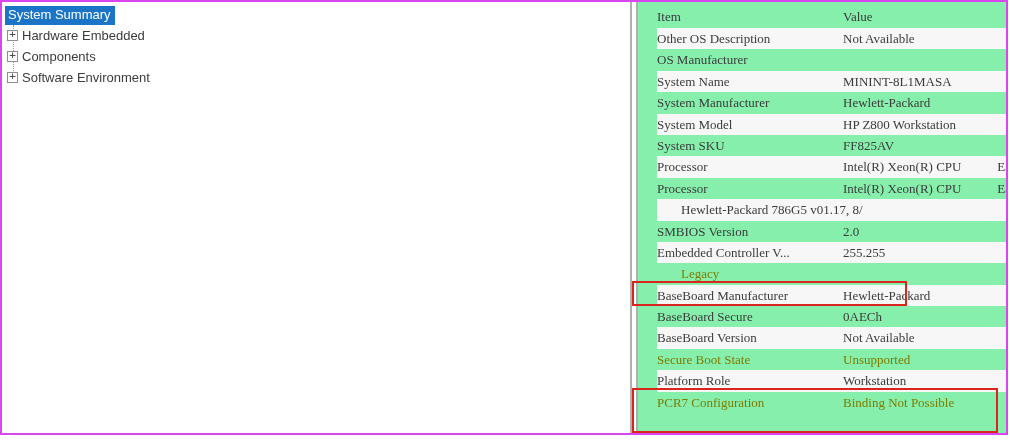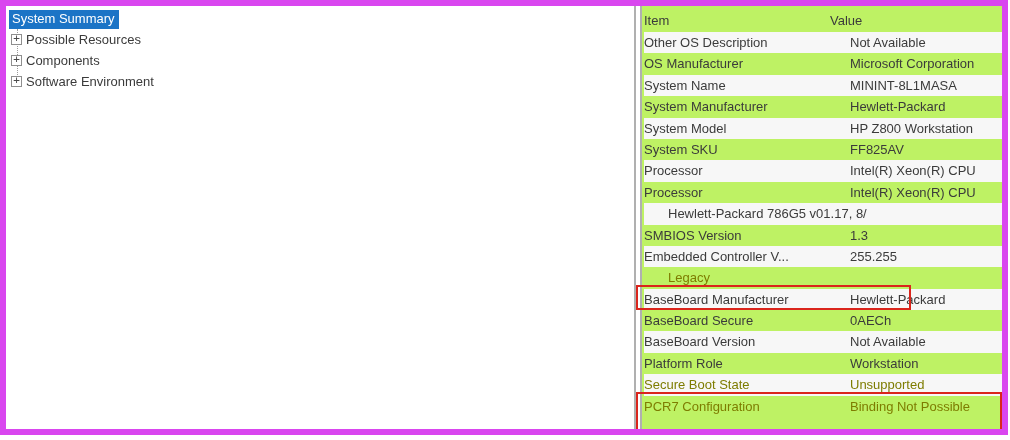--- a/index.html
+++ b/index.html
@@ -1,41 +1,41 @@
 <!DOCTYPE html>
 <html style="--sel: #1b74c6; --red: #da251c; --olive: #7e7c00;"><head>
 <meta charset="utf-8">
 <style>
   html,body{margin:0;padding:0;background:#ffffff;}
   body{width:1010px;height:440px;position:relative;
        font-family:"Liberation Sans","DejaVu Sans",sans-serif;
        font-size:13px;color:#3b3b3b;}
   .window{position:absolute;left:0;top:0;width:1008px;height:435px;
-          box-sizing:border-box;border:6px solid #d946ef;background:#fff;
+          box-sizing:border-box;border:2px solid #d946ef;background:#fff;
           display:flex;overflow:hidden;}
   
   .left-panel{width:630px;box-sizing:border-box;border-right:2px solid #b0b0b0;
               background:#fff;position:relative;padding-top:4px;}
   .tree-guide{position:absolute;left:11px;top:23px;height:54px;width:0;
               border-left:1px dotted #9a9a9a;}
   .tree-root-item{display:inline-block;margin-left:3px;padding:1px 4px 2px 3px;
                   background:var(--sel,#1b74c6);color:#ffffff;line-height:16px;}
   .tree-item{height:21px;display:flex;align-items:center;padding-left:5px;position:relative;}
   .expander{width:11px;height:11px;box-sizing:border-box;border:1px solid #8f8f8f;
             background:#fff;color:#4a4a4a;font-size:11px;line-height:8px;
             text-align:center;margin-right:4px;flex:none;z-index:2;
             font-family:"DejaVu Sans Mono",monospace;}
   .tlabel{white-space:pre;}
   
   .splitter{width:4px;background:#fff;flex:none;}
   
   .right-panel{flex:1;box-sizing:border-box;border-left:2px solid #b0b0b0;
-               background:#bef264;padding:4px 0 0 2px;overflow:hidden;position:relative;}
+               background:#86efac;padding:4px 0 0 19px;overflow:hidden;position:relative;font-family:Liberation Serif, serif;}
   .header-row{height:22px;line-height:22px;display:flex;}
-  .row{height:21.4px;line-height:21.4px;display:flex;gap:20px;}
+  .row{height:21.4px;line-height:21.4px;display:flex;}
   #rows .row:nth-child(odd){background:#f7f7f7;}
   .cell-item{width:162px;flex:none;white-space:pre;overflow:hidden;}
   .cell-value{flex:1;white-space:pre;overflow:hidden;margin-left:24px;}
   .olive{color:var(--olive,#7e7c00);}
   
   .anno{position:absolute;box-sizing:border-box;border:2px solid var(--red,#da251c);
         pointer-events:none;z-index:5;}
   .anno-bios{left:630px;top:279px;width:275px;height:25px;}
   .anno-secure{left:630px;top:386px;width:366px;height:45px;}
 </style>
@@ -45,21 +45,21 @@
 <div class="window">
 
   <div class="left-panel">
     <div class="tree-root-item">
       <span>System Summary</span>
     </div>
     <div class="tree-guide"></div>
     <div id="tree-items">
         <div class="tree-item">
           <span class="expander">+</span>
-          <span class="tlabel">Possible Resources</span>
+          <span class="tlabel">Hardware Embedded</span>
         </div>
         <div class="tree-item">
           <span class="expander">+</span>
           <span class="tlabel">Components</span>
         </div>
         <div class="tree-item">
           <span class="expander">+</span>
           <span class="tlabel">Software Environment</span>
         </div>
       </div>
@@ -72,21 +72,20 @@
       <span class="cell-item">Item</span>
       <span class="cell-value">Value</span>
     </div>
     <div id="rows">
         <div class="row">
           <span class="cell-item">Other OS Description</span>
           <span class="cell-value">Not Available</span>
         </div>
         <div class="row">
           <span class="cell-item">OS Manufacturer</span>
-          <span class="cell-value">Microsoft Corporation</span>
         </div>
         <div class="row">
           <span class="cell-item">System Name</span>
           <span class="cell-value">MININT-8L1MASA</span>
         </div>
         <div class="row">
           <span class="cell-item">System Manufacturer</span>
           <span class="cell-value">Hewlett-Packard</span>
         </div>
         <div class="row">
@@ -103,21 +102,21 @@
         </div>
         <div class="row">
           <span class="cell-item">Processor</span>
           <span class="cell-value">Intel(R) Xeon(R) CPU           E5506</span>
         </div>
         <div class="row">
           <span class="cell-value">Hewlett-Packard 786G5 v01.17, 8/</span>
         </div>
         <div class="row">
           <span class="cell-item">SMBIOS Version</span>
-          <span class="cell-value">1.3</span>
+          <span class="cell-value">2.0</span>
         </div>
         <div class="row">
           <span class="cell-item">Embedded Controller V...</span>
           <span class="cell-value">255.255</span>
         </div>
         <div class="row">
           <span class="cell-value olive">Legacy</span>
         </div>
         <div class="row">
           <span class="cell-item">BaseBoard Manufacturer</span>
@@ -125,26 +124,26 @@
         </div>
         <div class="row">
           <span class="cell-item">BaseBoard Secure</span>
           <span class="cell-value">0AECh</span>
         </div>
         <div class="row">
           <span class="cell-item">BaseBoard Version</span>
           <span class="cell-value">Not Available</span>
         </div>
         <div class="row">
+          <span class="cell-item olive">Secure Boot State</span>
+          <span class="cell-value olive">Unsupported</span>
+        </div>
+        <div class="row">
           <span class="cell-item">Platform Role</span>
           <span class="cell-value">Workstation</span>
-        </div>
-        <div class="row">
-          <span class="cell-item olive">Secure Boot State</span>
-          <span class="cell-value olive">Unsupported</span>
         </div>
         <div class="row">
           <span class="cell-item olive">PCR7 Configuration</span>
           <span class="cell-value olive">Binding Not Possible</span>
         </div>
       </div>
   </div>
 
   <div class="anno anno-bios"></div>
   <div class="anno anno-secure"></div>

